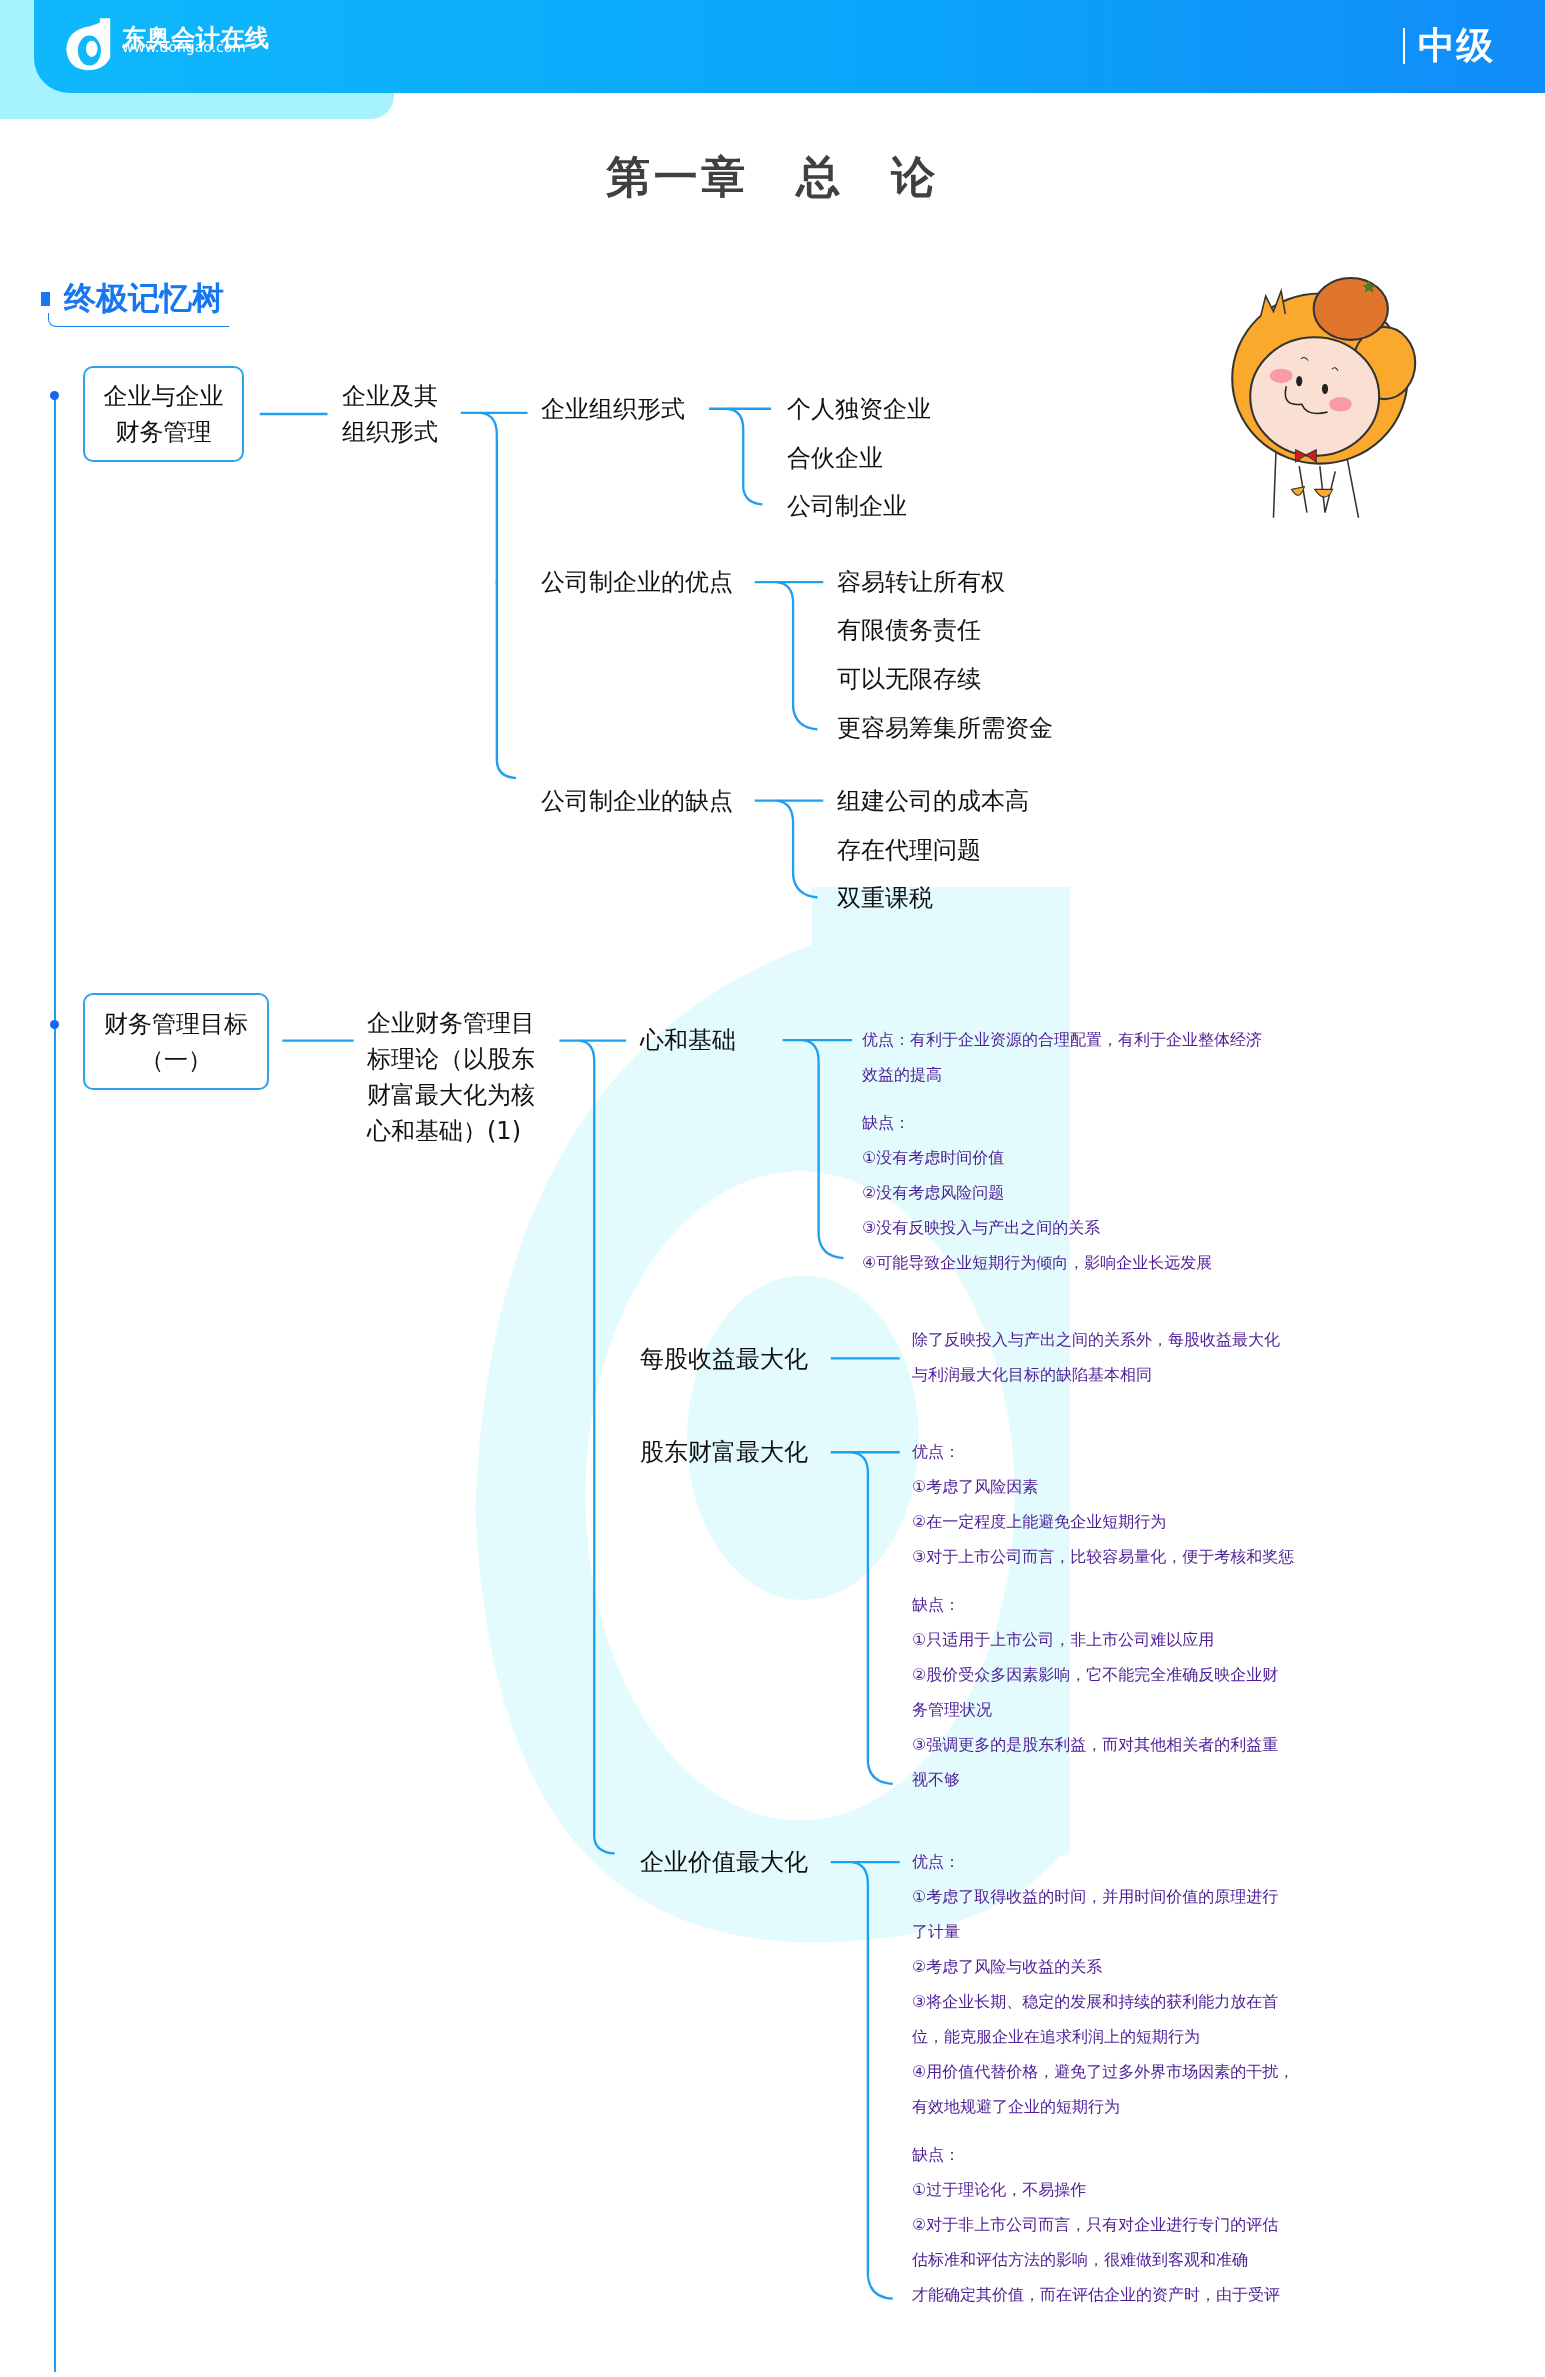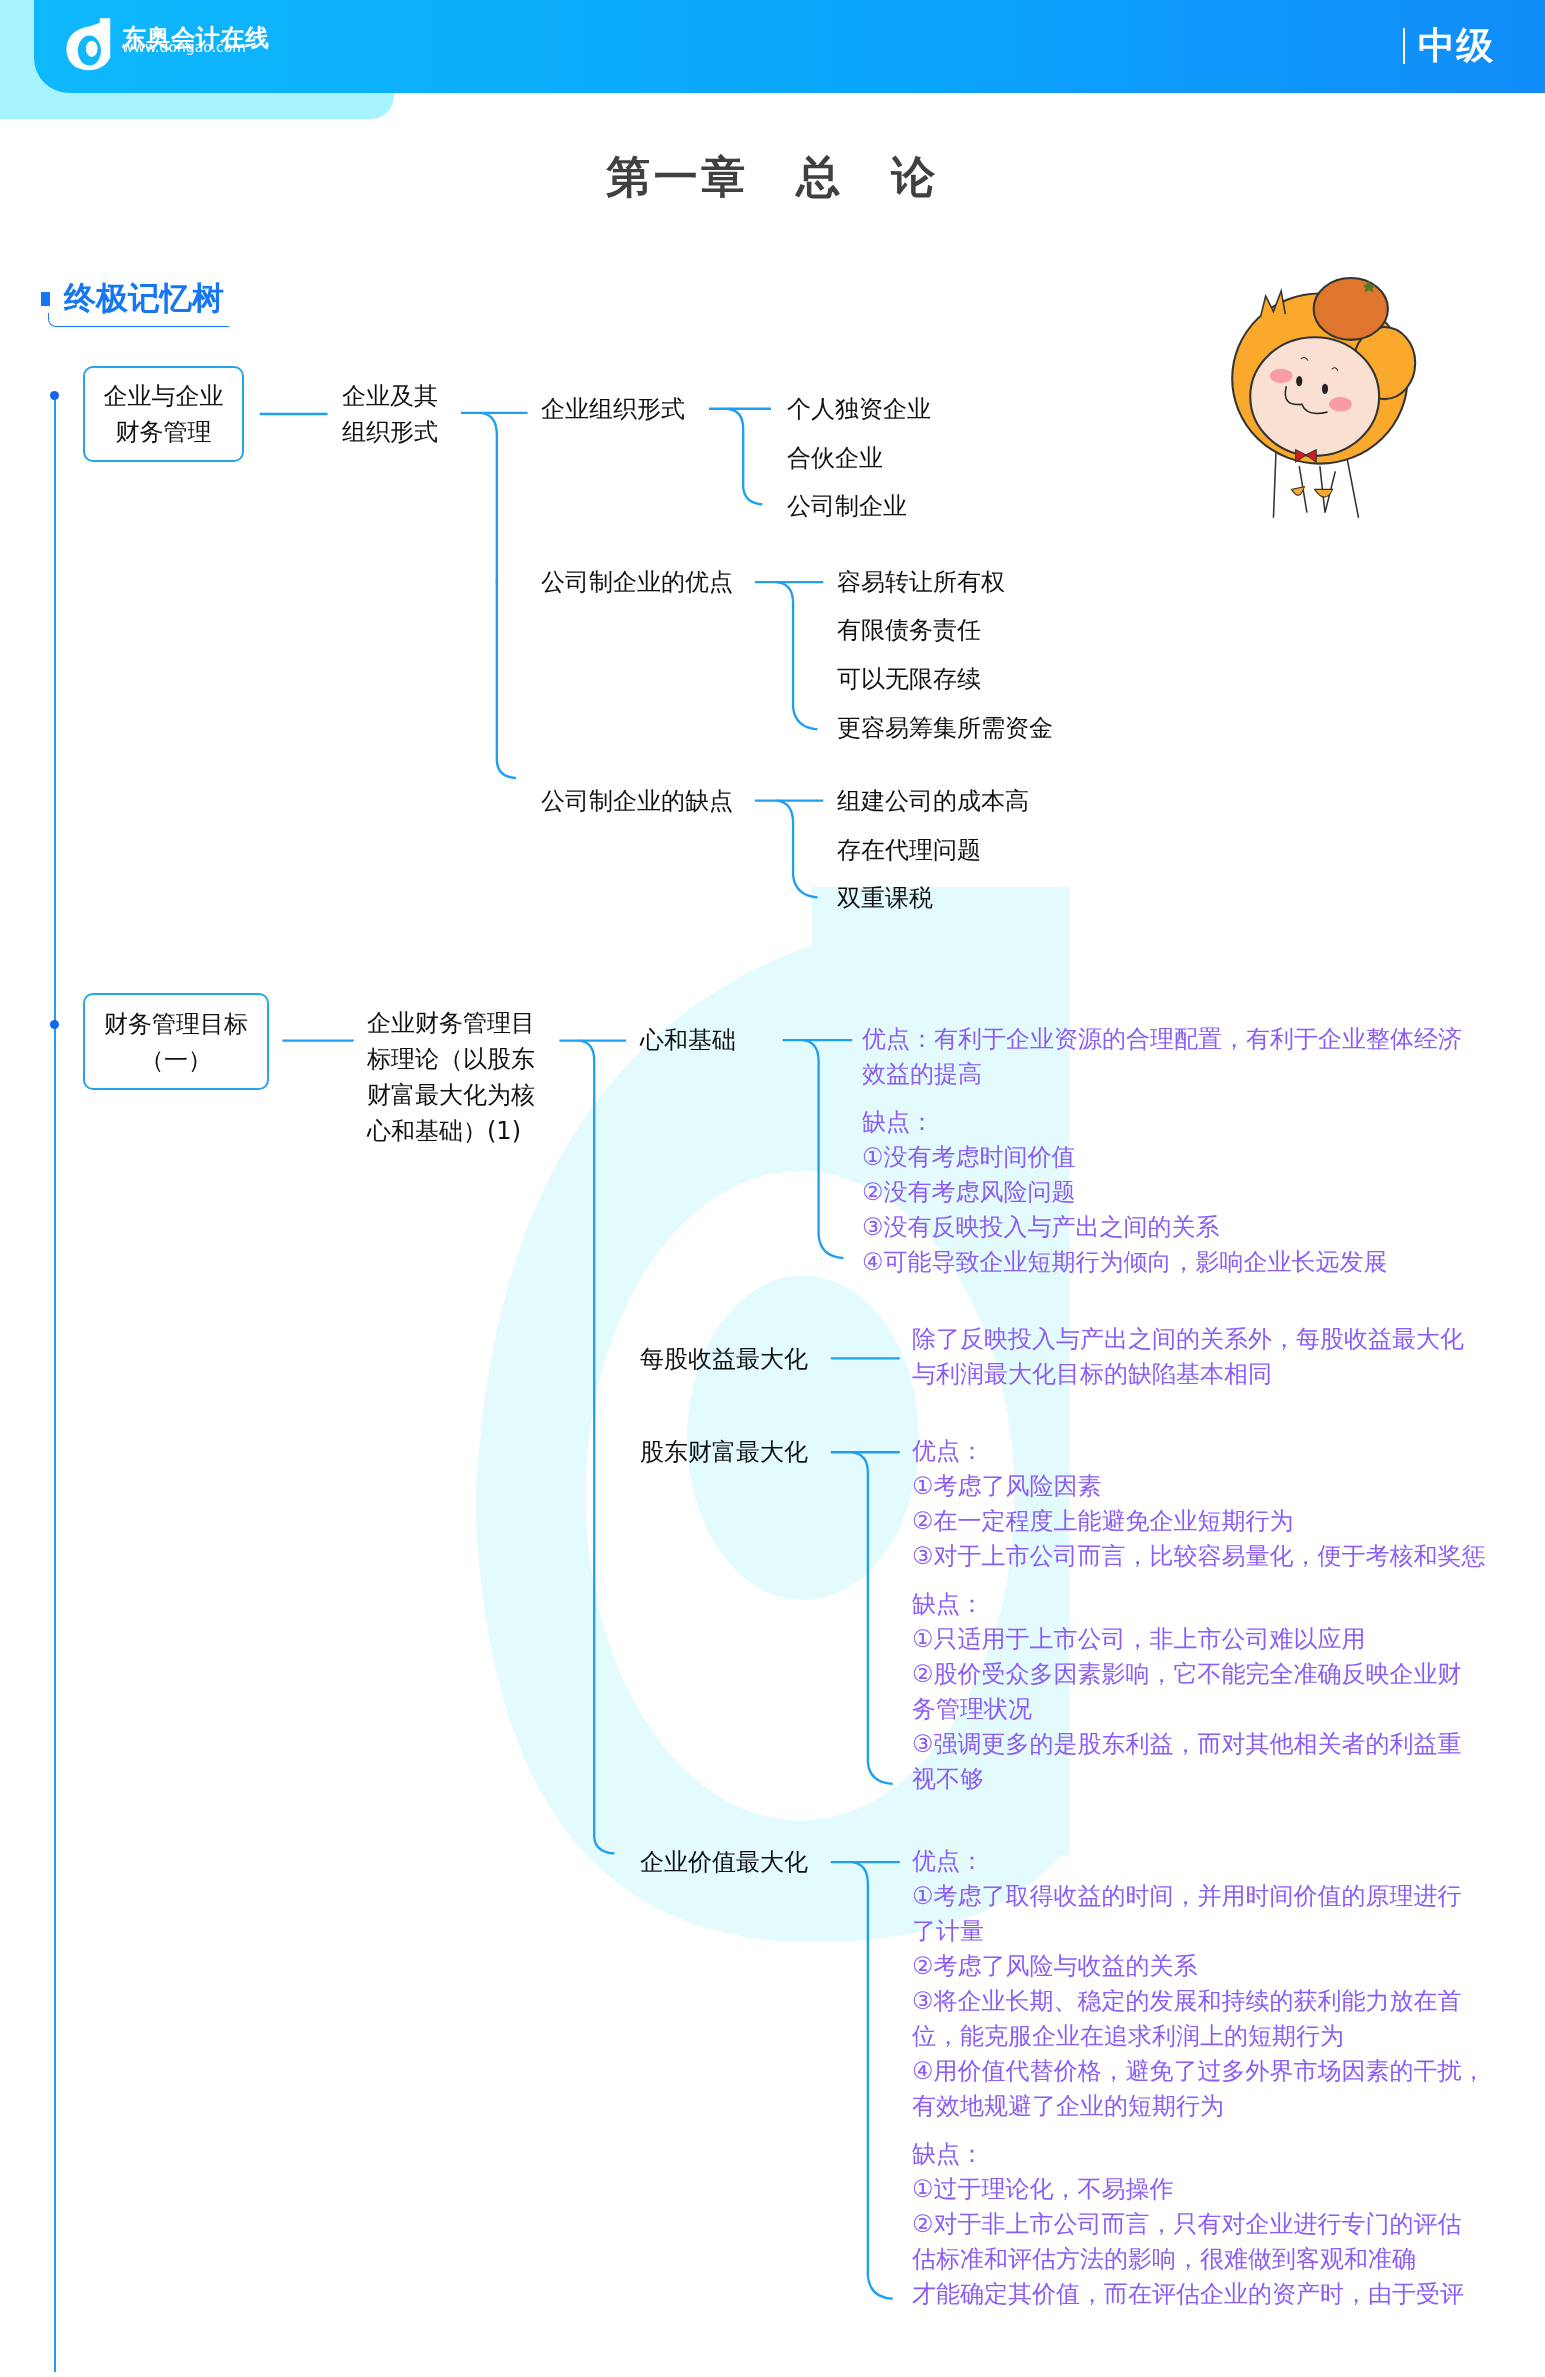--- a/index.html
+++ b/index.html
@@ -18,21 +18,21 @@
   .chapter-title { position:absolute; left:0; width:1545px; top:148px; text-align:center; font-size:44px; font-weight:bold; color:#404040; letter-spacing:3.5px; white-space:pre; }
   .section-marker { position:absolute; left:41px; top:292px; width:9.3px; height:14px; background:#1677f0; }
   .section-title { position:absolute; left:64px; top:277px; font-size:32px; font-weight:bold; color:#1677f0; white-space:nowrap; }
   .section-underline { position:absolute; left:48px; top:313px; width:180px; height:12.8px; border-left:1.2px solid #1677f0; border-bottom:1.2px solid #1677f0; border-bottom-left-radius:8px; }
   .spine { position:absolute; left:54px; top:395px; width:2.3px; height:1977px; background:#1e9ff0; }
   .dot { position:absolute; width:9.3px; height:9.3px; border-radius:50%; background:#1466f0; left:50px; }
   .root-box { position:absolute; border:2.3px solid #2aa3ea; border-radius:10px; background:#fff;
               font-size:24px; line-height:36px; display:flex; align-items:center; justify-content:center; text-align:center; box-sizing:border-box; }
   .node { position:absolute; font-size:24px; line-height:36px; white-space:nowrap; color:#111; }
   .node-wrap { position:absolute; font-size:24px; line-height:36px; color:#111; }
-  .para { position:absolute; font-size:24px; line-height:35px; color:#8b5cf6; }
+  .para { position:absolute; font-size:16px; line-height:35px; color:#4c1d95; }
   .para div { white-space:nowrap; }
   .gap { height:12.8px; }
   svg.lines { position:absolute; left:0; top:0; }
   .watermark { position:absolute; left:0; top:0; }
   .mascot { position:absolute; left:1209px; top:249px; width:232px; height:290px; }
 </style>
 </head>
 <body>
 
 <svg class="watermark" width="1545" height="2377" viewBox="0 0 2665 4100">

